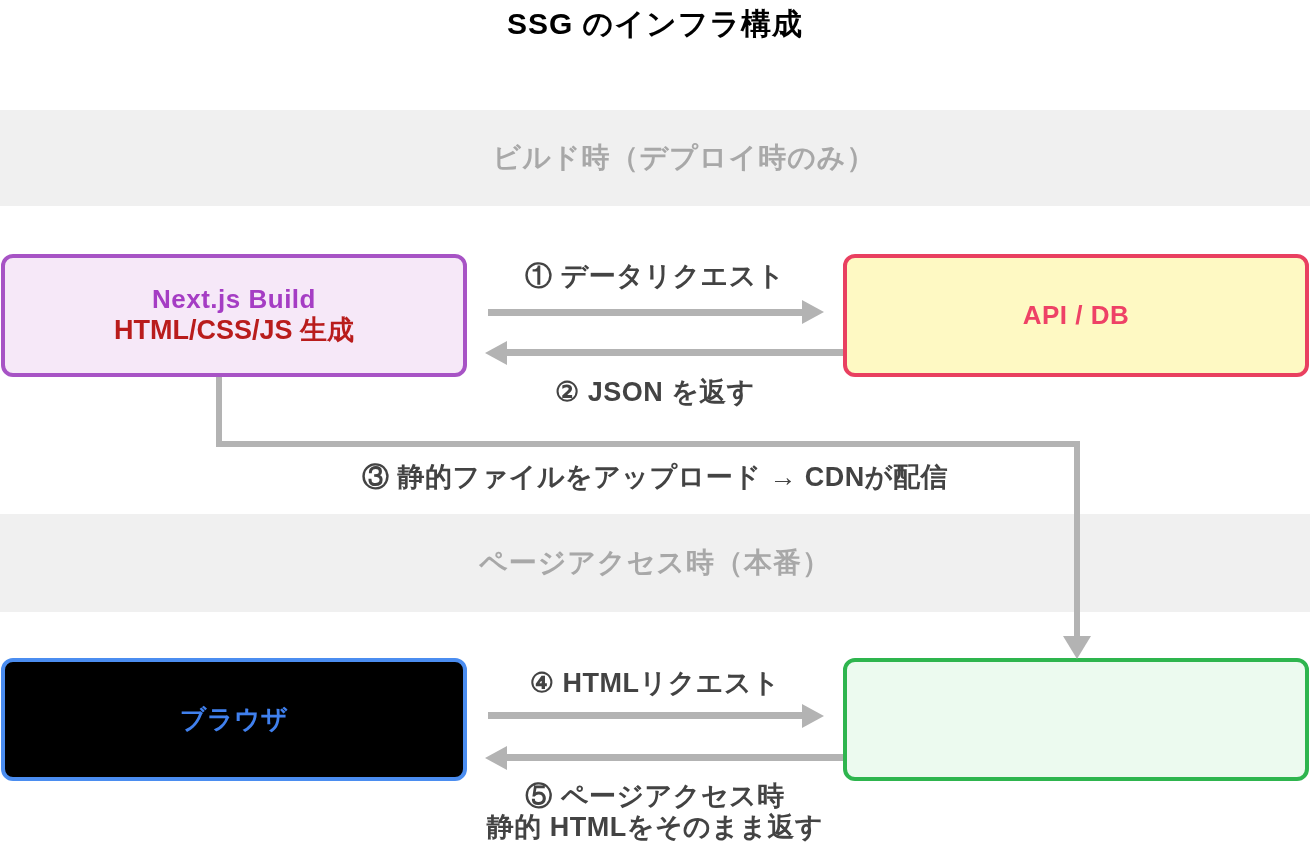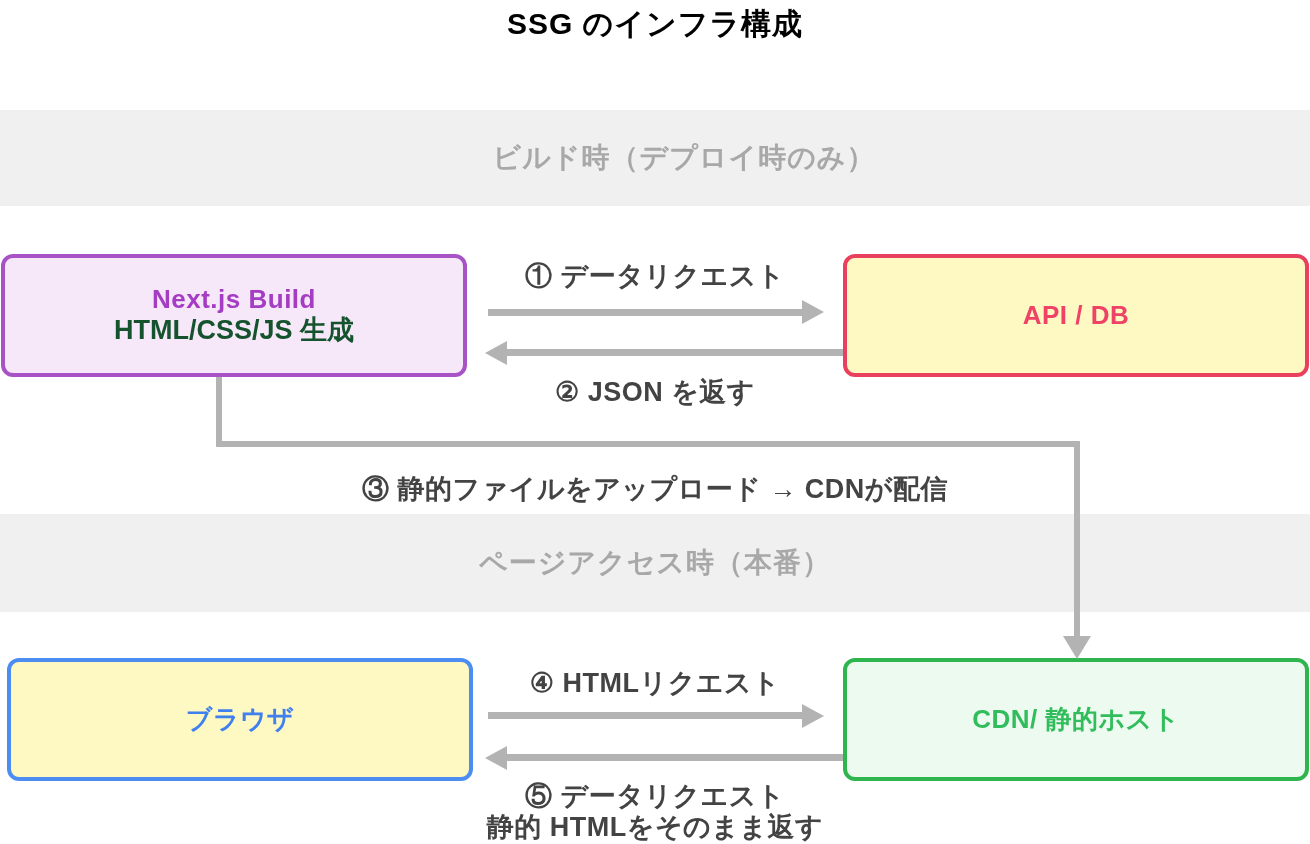--- a/index.html
+++ b/index.html
@@ -38,27 +38,27 @@
     width: 466px; height: 123px;
     box-sizing: border-box;
     border-radius: 12px;
     border: 4px solid;
     display: flex; flex-direction: column;
     align-items: center; justify-content: center;
     gap: 3px;
     text-align: center;
   }
   .node-title { font-size: 26px; line-height: 1.1; letter-spacing: 0.5px; }
-  .node-sub   { font-size: 27px; line-height: 1.1; color: #14532d; }
+  .node-sub   { font-size: 27px; line-height: 1.1; color: #b91c1c; }
 
   .node-nextjs  { left: 1px;   top: 254px; border-color: #a753c5; background: #f6e8f8; }
   .node-nextjs .node-title { color: #a53dc4; }
   .node-api     { left: 843px; top: 254px; border-color: #e94060; background: #fef9c3; }
   .node-api .node-title { color: #ee4266; }
-  .node-browser { left: 7px;   top: 658px; border-color: #4b8df0; background: #fef9c3; }
+  .node-browser { left: 1px;   top: 658px; border-color: #4b8df0; background: #000000; }
   .node-browser .node-title { color: #4080ee; }
   .node-cdn     { left: 843px; top: 658px; border-color: #2eb54e; background: #ecfaef; }
   .node-cdn .node-title { color: #32bd5c; }
 
   .shaft-h { position: absolute; height: 7px; background: #b3b3b3; }
   .shaft-v { position: absolute; width: 6px; background: #b3b3b3; }
   .head-right {
     position: absolute; width: 0; height: 0;
     border-top: 12px solid transparent;
     border-bottom: 12px solid transparent;
@@ -108,41 +108,40 @@
 
   <div class="node node-api">
     <div class="node-title">API / DB</div>
   </div>
 
   <div class="node node-browser">
     <div class="node-title">ブラウザ</div>
   </div>
 
   <div class="node node-cdn">
-    <div class="node-title">CDN/ 静的ホスト</div>
   </div>
 
   <div class="flow-label" style="top:261px;">① データリクエスト</div>
   <div class="shaft-h" style="left:488px; top:309px; width:316px;"></div>
   <div class="head-right" style="left:802px; top:300px;"></div>
 
   <div class="shaft-h" style="left:507px; top:349px; width:336px;"></div>
   <div class="head-left" style="left:485px; top:341px;"></div>
   <div class="flow-label" style="top:377px;">② JSON を返す</div>
 
   <div class="shaft-v" style="left:216px; top:377px; height:69px;"></div>
   <div class="shaft-h" style="left:216px; top:441px; width:864px; height:6px;"></div>
   <div class="shaft-v" style="left:1074px; top:441px; height:197px;"></div>
   <div class="head-down" style="left:1063px; top:636px;"></div>
-  <div class="flow-label" style="top:462px;margin-top:12px;">③ 静的ファイルをアップロード → CDNが配信</div>
+  <div class="flow-label" style="top:462px;">③ 静的ファイルをアップロード → CDNが配信</div>
 
   <div class="flow-label" style="top:668px;">④ HTMLリクエスト</div>
   <div class="shaft-h" style="left:488px; top:712px; width:316px;"></div>
   <div class="head-right" style="left:802px; top:704px;"></div>
 
   <div class="shaft-h" style="left:507px; top:754px; width:336px;"></div>
   <div class="head-left" style="left:485px; top:746px;"></div>
   <div class="flow-label" style="top:781px;">
-    <div>⑤ データリクエスト</div>
+    <div>⑤ ページアクセス時</div>
     <div>静的 HTMLをそのまま返す</div>
   </div>
 
 </div>
 
 </body></html>

